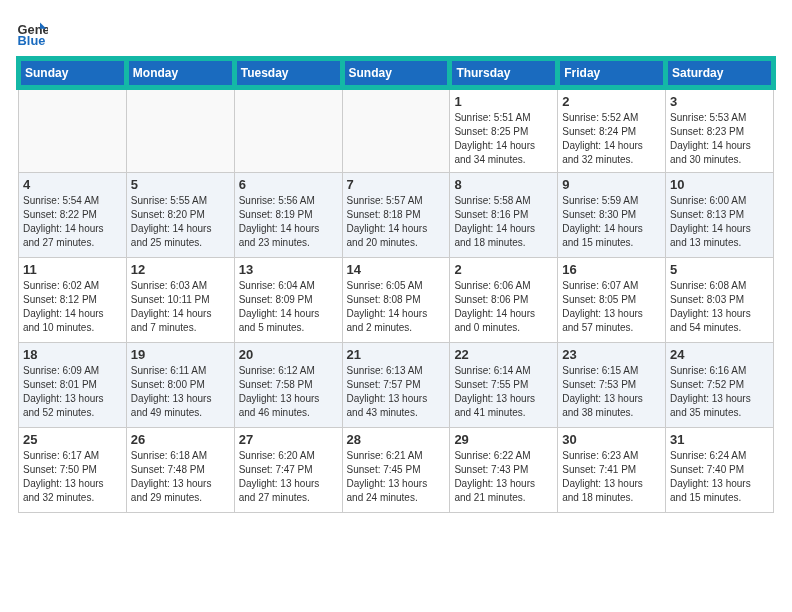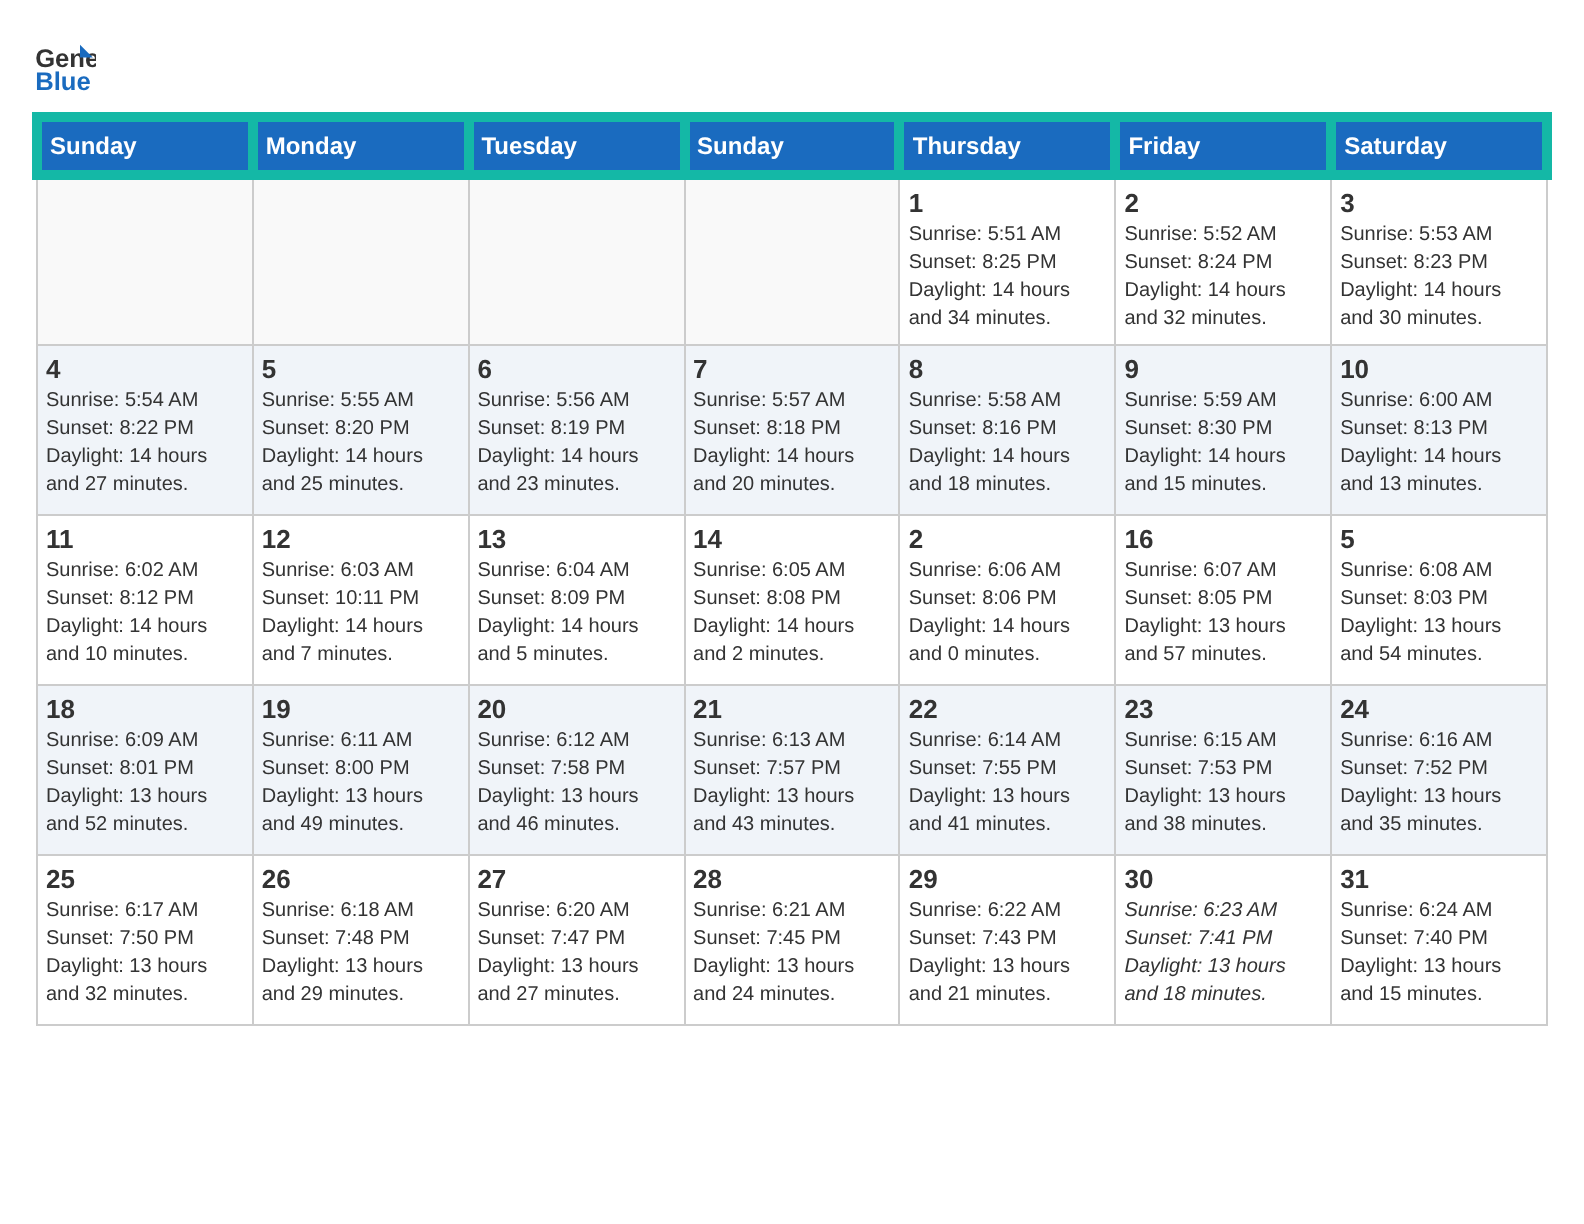--- a/index.html
+++ b/index.html
@@ -320,21 +320,21 @@
         </td>
         <td>
           <div class="day-number">29</div>
           <div class="day-info" style="white-space: pre-line;">Sunrise: 6:22 AM
 Sunset: 7:43 PM
 Daylight: 13 hours
 and 21 minutes.</div>
         </td>
         <td>
           <div class="day-number">30</div>
-          <div class="day-info" style="white-space: pre-line; font-style: italic;">Sunrise: 6:23 AM
+          <div class="day-info" style="white-space: pre-line;">Sunrise: 6:23 AM
 Sunset: 7:41 PM
 Daylight: 13 hours
 and 18 minutes.</div>
         </td>
         <td>
           <div class="day-number">31</div>
           <div class="day-info" style="white-space: pre-line;">Sunrise: 6:24 AM
 Sunset: 7:40 PM
 Daylight: 13 hours
 and 15 minutes.</div>

